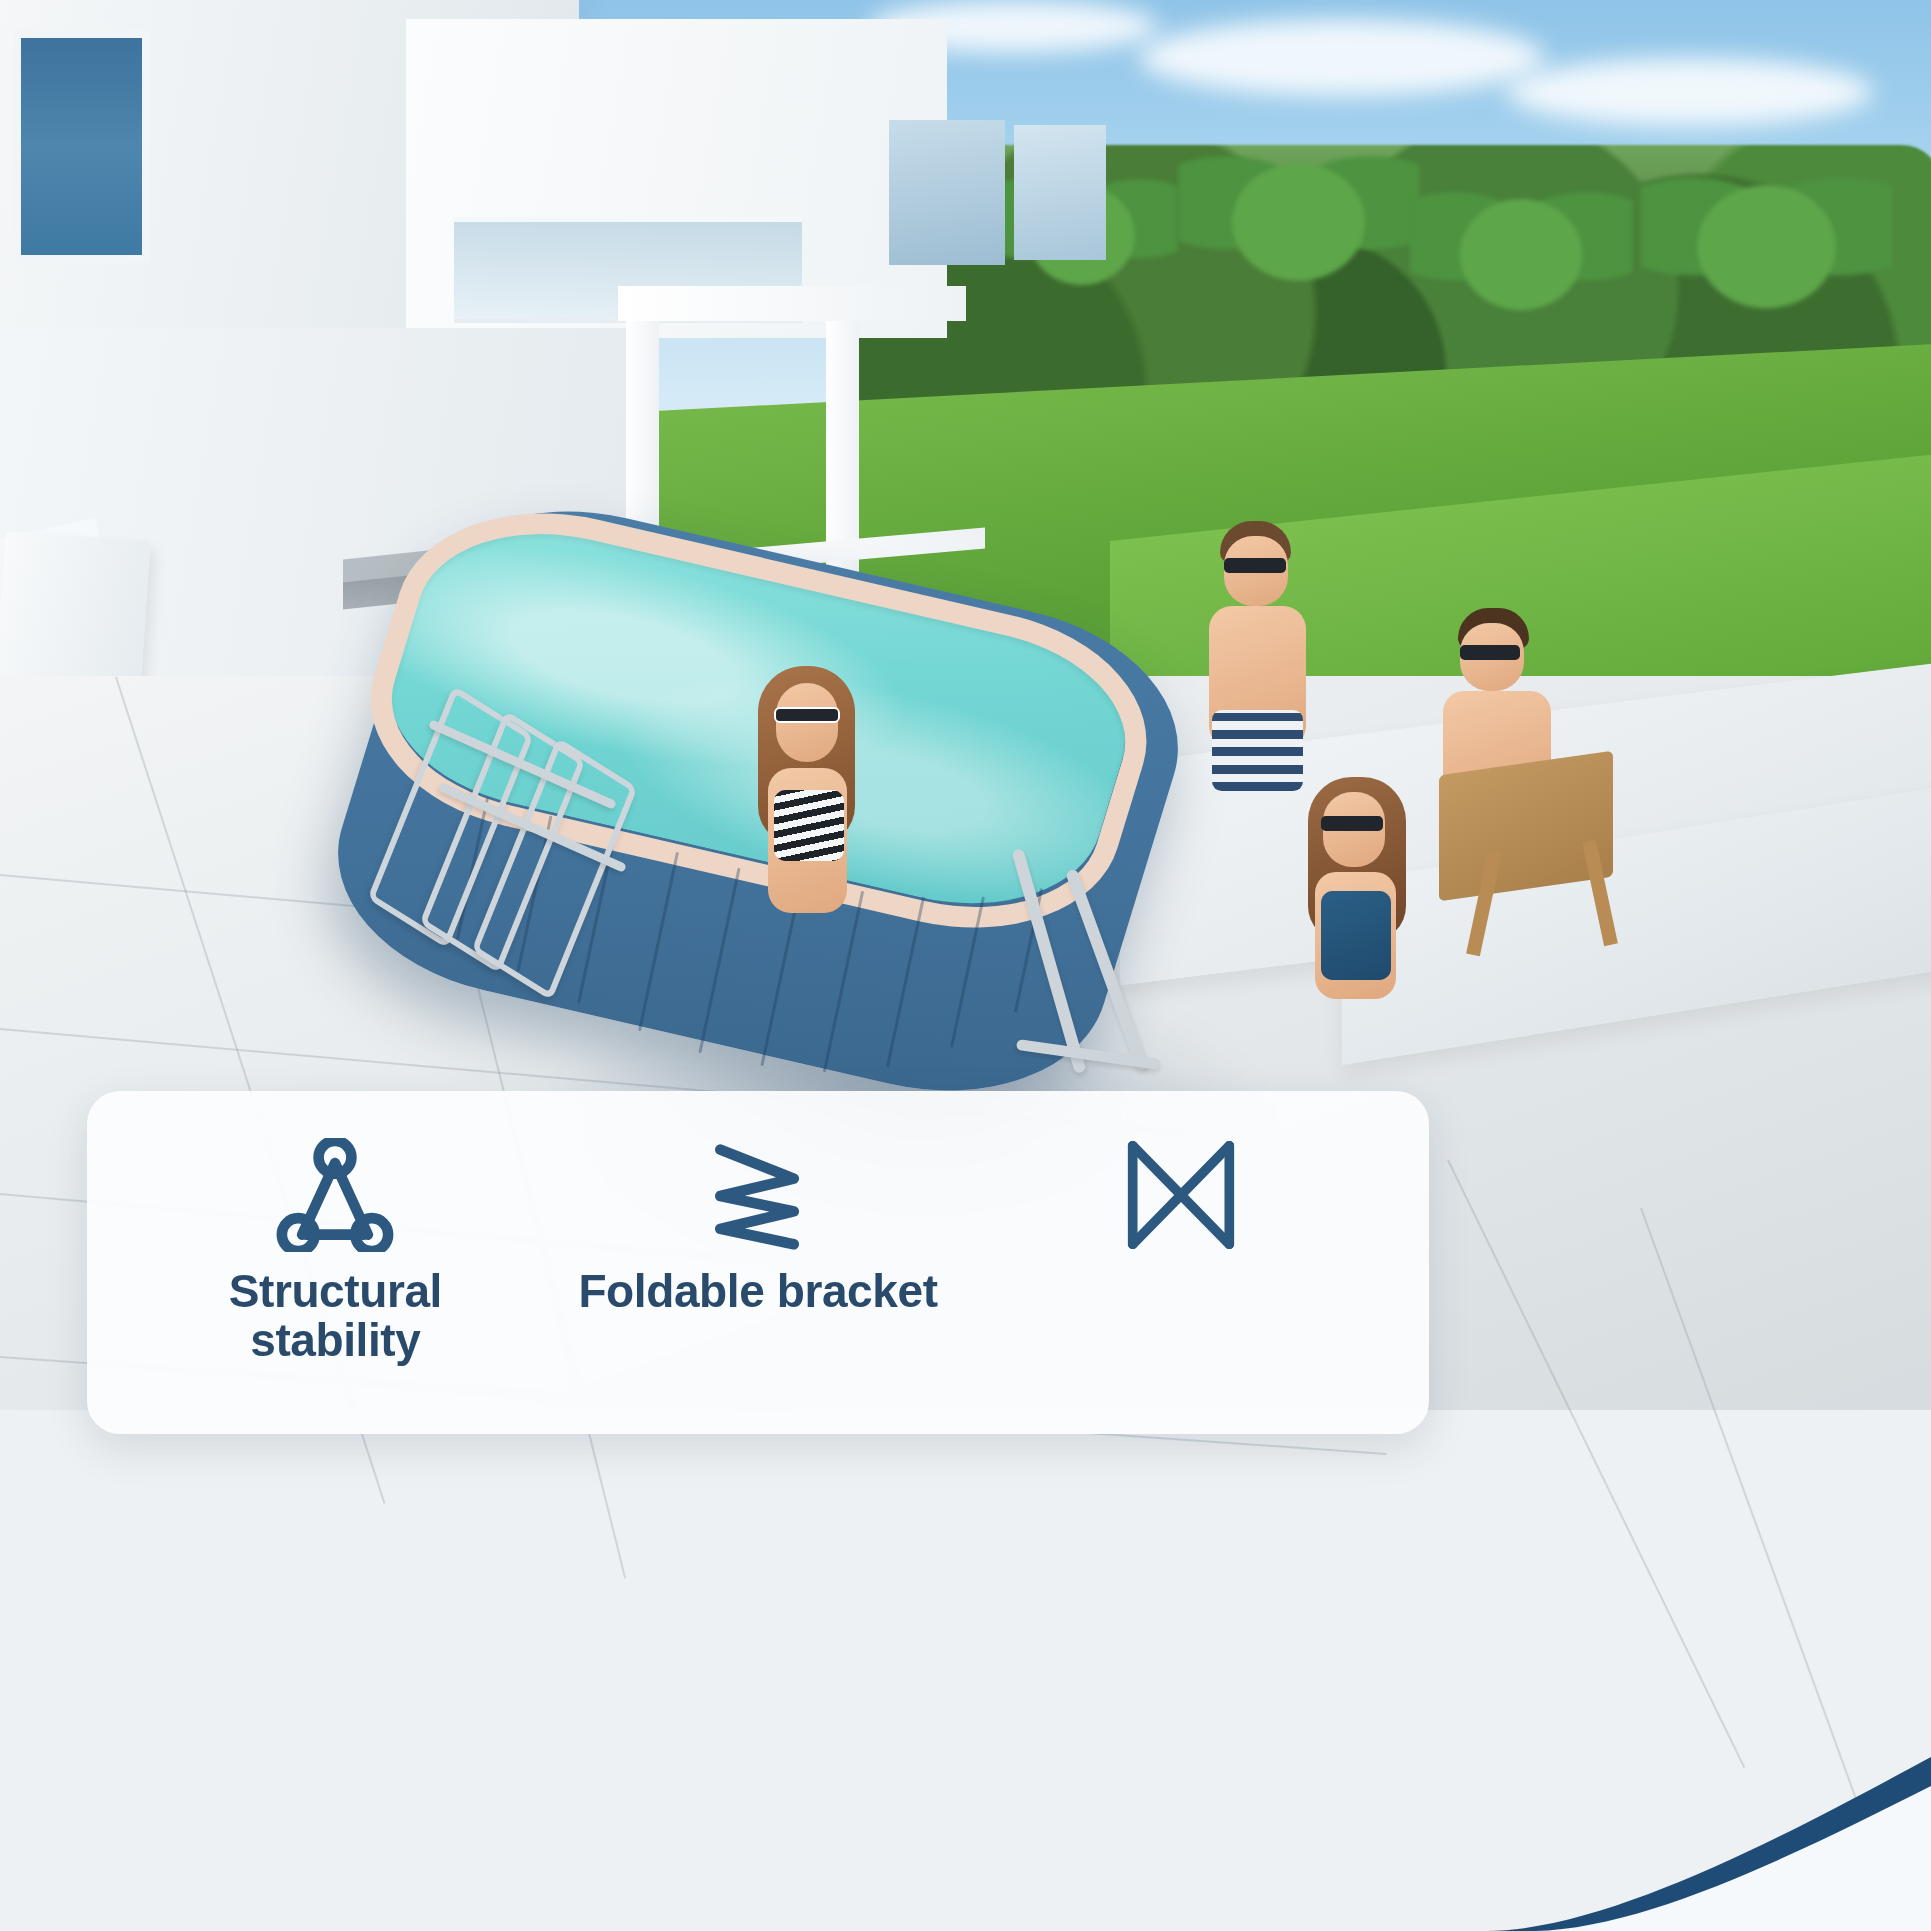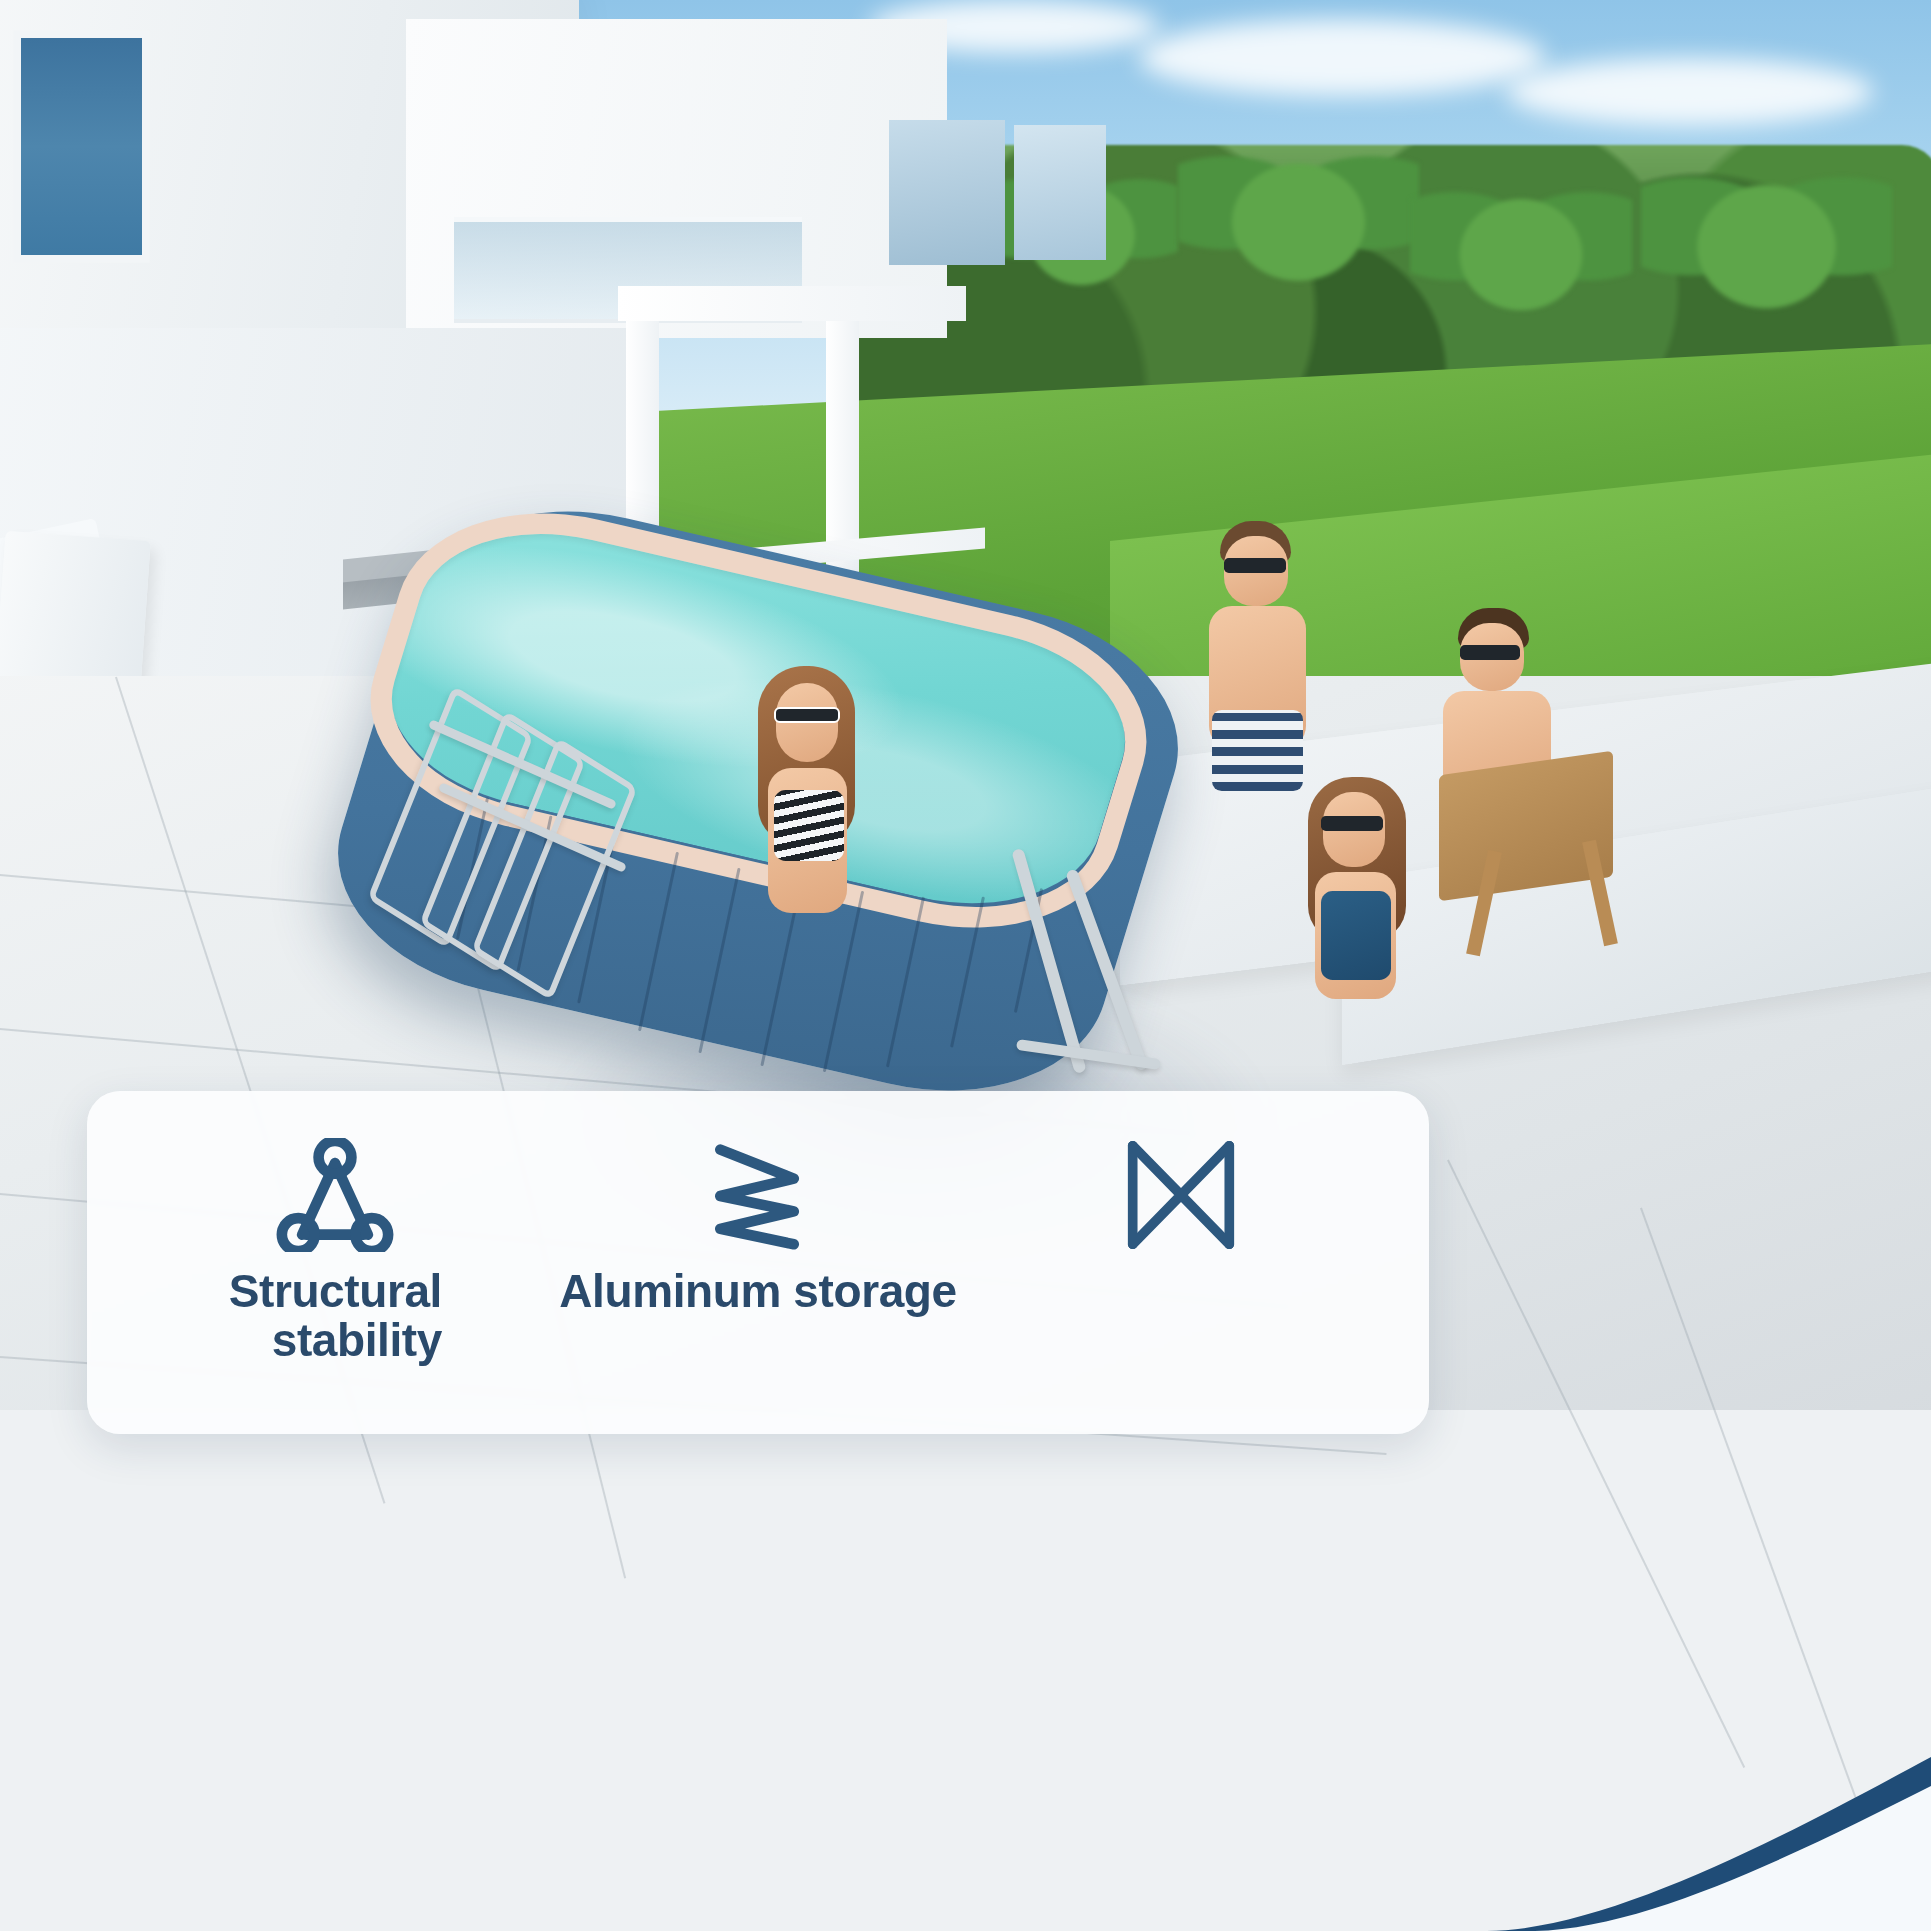--- a/index.html
+++ b/index.html
@@ -220,21 +220,21 @@
     flex:1 1 0; display:flex; flex-direction:column;
     align-items:center; justify-content:flex-start;
   }
   .feature-icon { height:111px; display:flex; align-items:center; justify-content:center; }
   .feature-label {
     margin-top:17.4px;
     color:#2a4a6b;
     font-weight:bold;
     font-size:46px;
     line-height:1.06;
-    text-align:right;
+    text-align:center;
     letter-spacing:-0.4px;
     white-space:pre-line;
   }
 
   
   #swoosh { position:absolute; right:0; bottom:0; width:541px; height:290px; pointer-events:none; }
 </style>
 </head>
 <body>
 
@@ -378,21 +378,21 @@
     <div class="feature-label">Structural
 stability</div>
   </div>
 
   <div class="feature">
     <div class="feature-icon">
       <svg width="114" height="114" viewBox="0 0 118 118" fill="none" aria-hidden="true">
         <path d="M20 12 L96 42 L20 60 L96 76 L20 94 L96 110" stroke="#2d587f" stroke-width="11" stroke-linecap="round" stroke-linejoin="round" fill="none"></path>
       </svg>
     </div>
-    <div class="feature-label">Aluminum storage</div>
+    <div class="feature-label">Foldable bracket</div>
   </div>
 
   <div class="feature">
     <div class="feature-icon">
       <svg width="124" height="114" viewBox="0 0 128 118" fill="none" aria-hidden="true">
         <path d="M14 8 L14 110 M114 8 L114 110" stroke="#2d587f" stroke-width="10" stroke-linecap="round"></path>
         <path d="M14 8 L64 59 L114 8 M14 110 L64 59 L114 110" stroke="#2d587f" stroke-width="10" stroke-linecap="round" stroke-linejoin="round" fill="none"></path>
       </svg>
     </div>
   </div>

